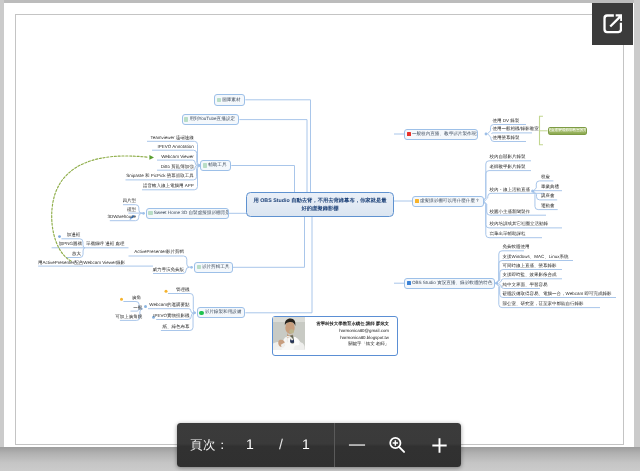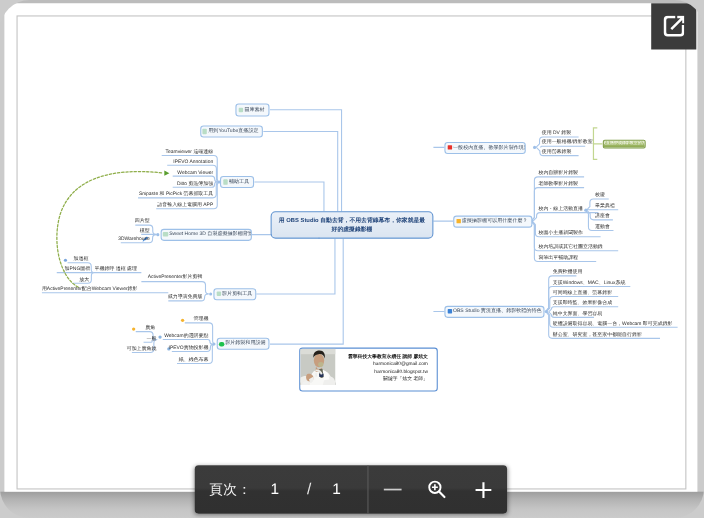--- a/index.html
+++ b/index.html
@@ -1,19 +1,19 @@
 <!DOCTYPE html>
 <html><head>
 <meta charset="utf-8">
 <style>
   html,body{margin:0;padding:0;}
   *{-webkit-font-smoothing:antialiased;text-rendering:geometricPrecision;}
   body{width:640px;height:471px;overflow:hidden;
        font-family:"Liberation Sans",sans-serif;background:#cccccc;}
-  #root{position:relative;width:640px;height:471px;overflow:hidden;background:#cdcdcd;border-radius:27px;}
+  #root{position:relative;width:640px;height:471px;overflow:hidden;background:#cdcdcd;}
   .shadow-band{position:absolute;left:0;top:447px;width:640px;height:24px;
      background:linear-gradient(180deg,#9d9d9d 0%,#b2b2b2 28%,#c5c5c5 66%,#cbcbcb 100%);}
   .left-strip{position:absolute;left:0;top:0;width:4px;height:447px;background:#cbcbcb;}
   .top-strip{position:absolute;left:0;top:0;width:640px;height:3px;background:#bcbcbc;}
   .right-strip{position:absolute;left:634px;top:0;width:6px;height:447px;background:#cbcbcb;}
   .page{position:absolute;left:4px;top:3px;width:630px;height:444px;background:#fff;overflow:hidden;}
   .page-inner{position:absolute;left:11px;top:11px;width:607px;height:429px;border:1px solid #c4c4c4;}
   .openbtn{position:absolute;left:592px;top:3px;width:41px;height:42px;background:#3b3b3b;
     display:flex;align-items:center;justify-content:center;cursor:pointer;}
   .toolbar{position:absolute;left:177px;top:423px;width:284px;height:44px;

